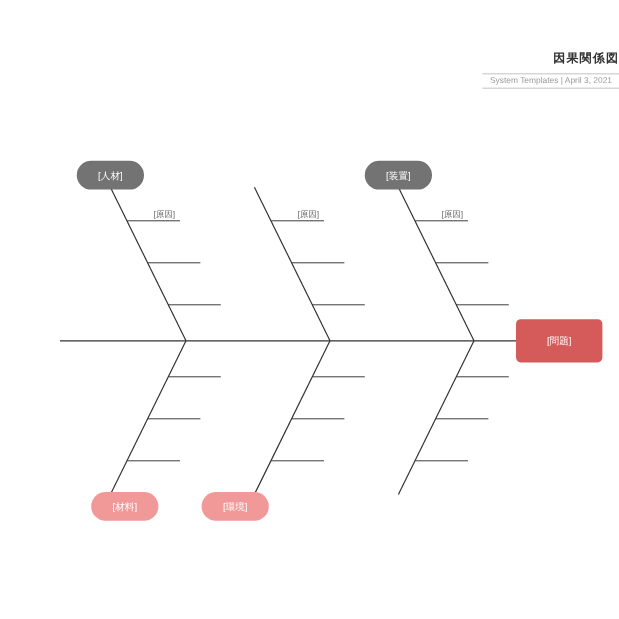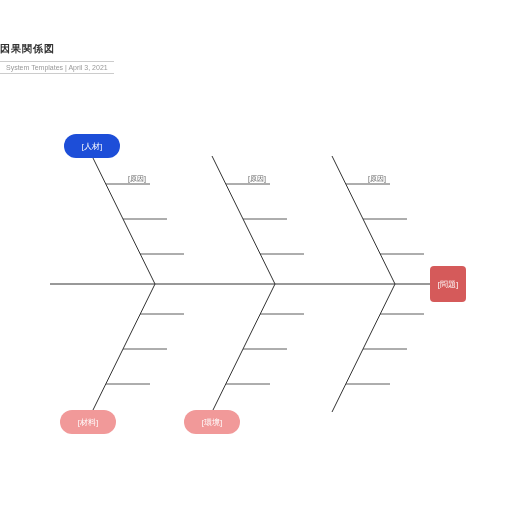--- a/index.html
+++ b/index.html
@@ -1,25 +1,25 @@
 <!DOCTYPE html>
 <html><head>
 <meta charset="utf-8">
 <style>
 html,body{margin:0;padding:0;width:516px;height:516px;background:#fff;font-family:sans-serif}
-.header{text-align:left;padding-top:42px}
+.header{text-align:right;padding-top:42px}
 .title{font-size:10px;color:#333;font-weight:600;letter-spacing:1px}
 .sub{font-size:7px;color:#999;margin-top:3px;border-top:1px solid #ccc;border-bottom:1px solid #ccc;display:inline-block;padding:2px 6px}
 .diagram{position:relative;width:516px;height:380px;margin-top:20px}
 svg{position:absolute;top:0;left:0}
 .node{position:absolute;color:#fff;font-size:8px;display:flex;align-items:center;justify-content:center;box-sizing:border-box}
 .pill{width:56px;height:24px;border-radius:12px}
-.dark{background:#1d4ed8}
+.dark{background:#737373}
 .light{background:#f19999}
-.problem{width:36px;height:36px;border-radius:4px;background:#d55a5a}
+.problem{width:72px;height:36px;border-radius:4px;background:#d55a5a}
 .lbl{position:absolute;font-size:7px;color:#666}
 </style>
 </head>
 <body>
 
 <div class="header">
   <div class="title">因果関係図</div>
   <div class="sub">System Templates  |  April 3, 2021</div>
 </div>
 
@@ -57,25 +57,28 @@
   <line x1="226" y1="290" x2="270" y2="290" stroke="#333" stroke-width="0.8"></line>
 
   <line x1="380" y1="220" x2="424" y2="220" stroke="#333" stroke-width="0.8"></line>
   <line x1="363" y1="255" x2="407" y2="255" stroke="#333" stroke-width="0.8"></line>
   <line x1="346" y1="290" x2="390" y2="290" stroke="#333" stroke-width="0.8"></line>
 </svg>
 
 <div class="node pill dark" style="left:64px;top:40px">
       <span>[人材]</span>
     </div>
+<div class="node pill dark" style="left:304px;top:40px">
+      <span>[装置]</span>
+    </div>
 
-<div class="node pill light" style="left:60px;top:316px">
+<div class="node pill light" style="left:76px;top:316px">
       <span>[材料]</span>
     </div>
-<div class="node pill light" style="left:184px;top:316px">
+<div class="node pill light" style="left:168px;top:316px">
       <span>[環境]</span>
     </div>
 
 <div class="node problem" style="left:430px;top:172px">
       <span>[問題]</span>
     </div>
 
 <div class="lbl" style="left:128px;top:80px">[原因]</div>
 <div class="lbl" style="left:248px;top:80px">[原因]</div>
 <div class="lbl" style="left:368px;top:80px">[原因]</div>

